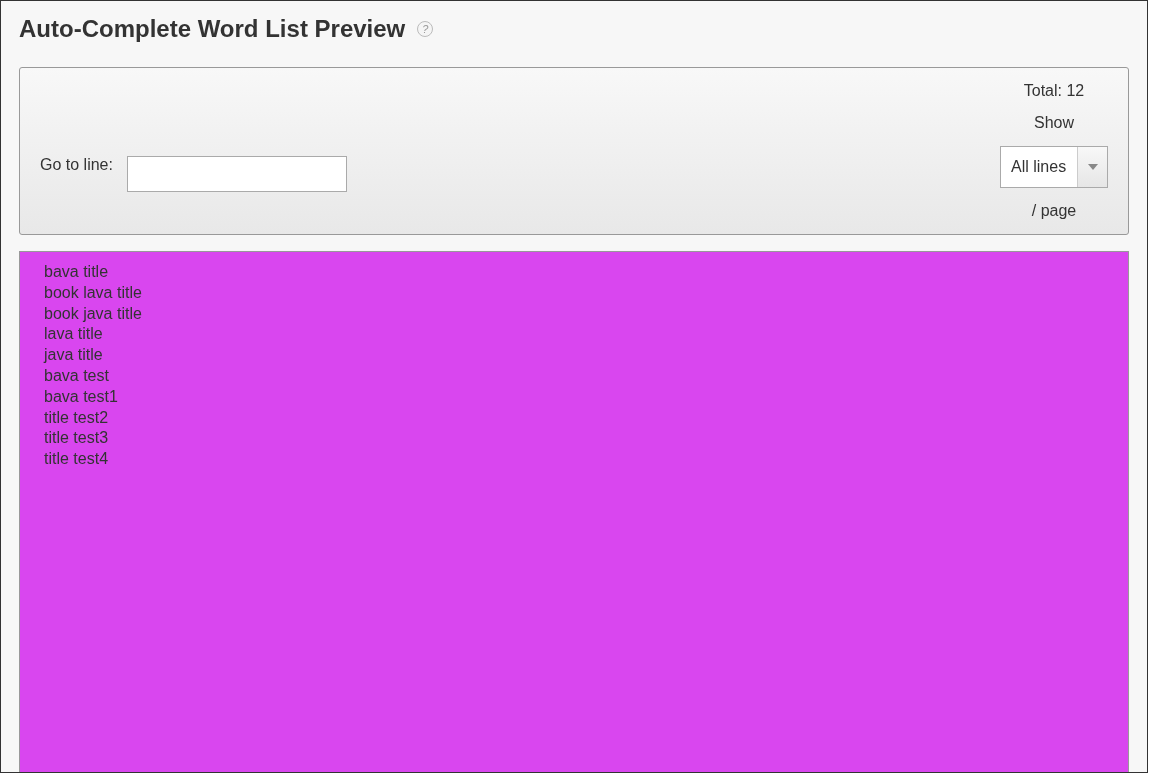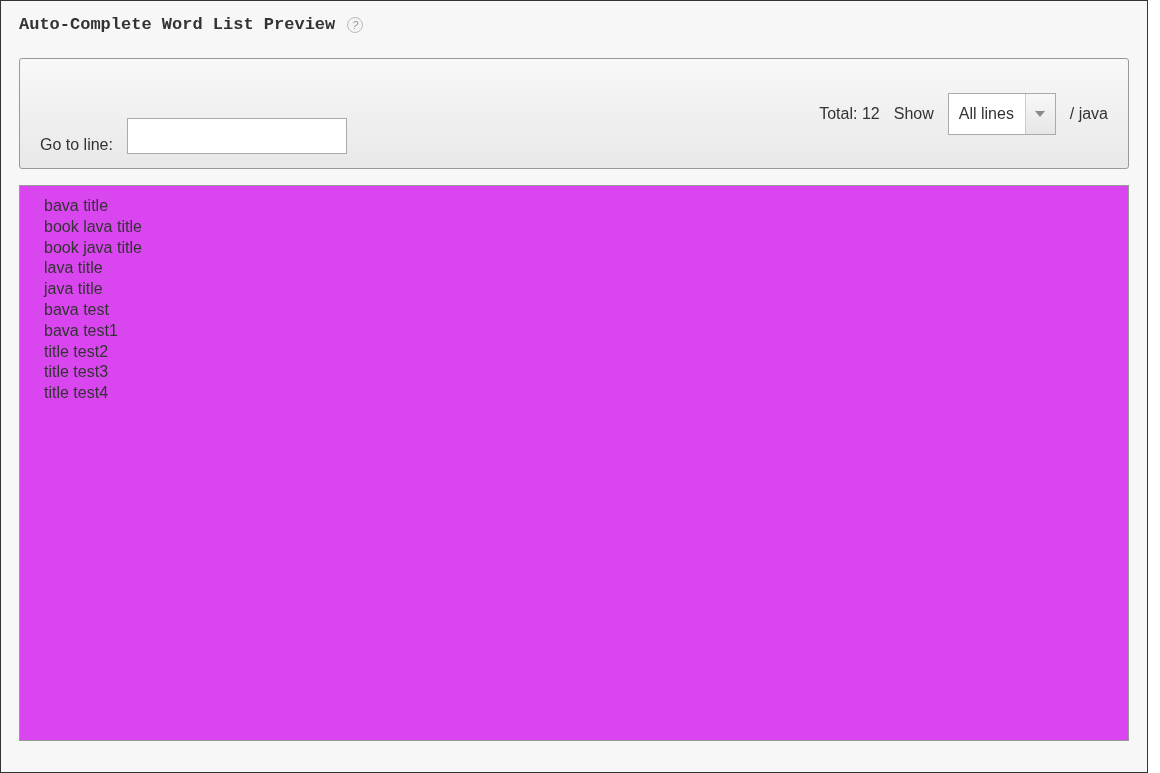--- a/index.html
+++ b/index.html
@@ -22,24 +22,23 @@
       padding: 14px 18px 0 18px;
       overflow: hidden;
     }
     .page-header {
       display: flex;
       align-items: center;
       gap: 12px;
       margin-bottom: 24px;
     }
     .page-title {
-      font-size: 17px;
+      font-size: 24px;
       font-weight: bold;
       color: #333;
-      font-family: Liberation Mono, monospace;
     }
     .help-icon {
       display: inline-flex;
       align-items: center;
       justify-content: center;
       width: 16px;
       height: 16px;
       border: 1px solid #bbb;
       border-radius: 50%;
       color: #999;
@@ -52,28 +51,29 @@
       align-items: center;
       justify-content: space-between;
       padding: 14px 20px;
       background: linear-gradient(to bottom, #f8f8f8, #e8e8e8);
       border: 1px solid #999;
       border-radius: 3px;
       margin-bottom: 16px;
     }
     .toolbar-left {
       display: flex;
-      align-items: flex-end;
+      align-items: flex-start;
       gap: 14px;
       margin-top: 45px;
     }
     .toolbar-right {
       display: flex;
       align-items: center;
       gap: 14px;
+      flex-direction: column;
     }
     .toolbar-label {
       font-size: 16px;
       color: #333;
     }
     .goto-input {
       width: 220px;
       height: 36px;
       padding: 4px 8px;
       border: 1px solid #aaa;
@@ -142,21 +142,21 @@
       </span>
       <span class="toolbar-label">Show</span>
       <div class="select-wrap">
         <span class="select-display">All lines</span>
         <span class="select-arrow">
           <svg viewBox="0 0 10 6">
               <path d="M0 0 L5 6 L10 0 Z" fill="#888"></path>
             </svg>
         </span>
       </div>
-      <span class="toolbar-label">/ java</span>
+      <span class="toolbar-label">/ page</span>
     </div>
   </div>
 
   <div class="content-panel">
     <div id="word-list-container">
         <div class="word-line">bava title</div>
         <div class="word-line">book lava title</div>
         <div class="word-line">book java title</div>
         <div class="word-line">lava title</div>
         <div class="word-line">java title</div>

